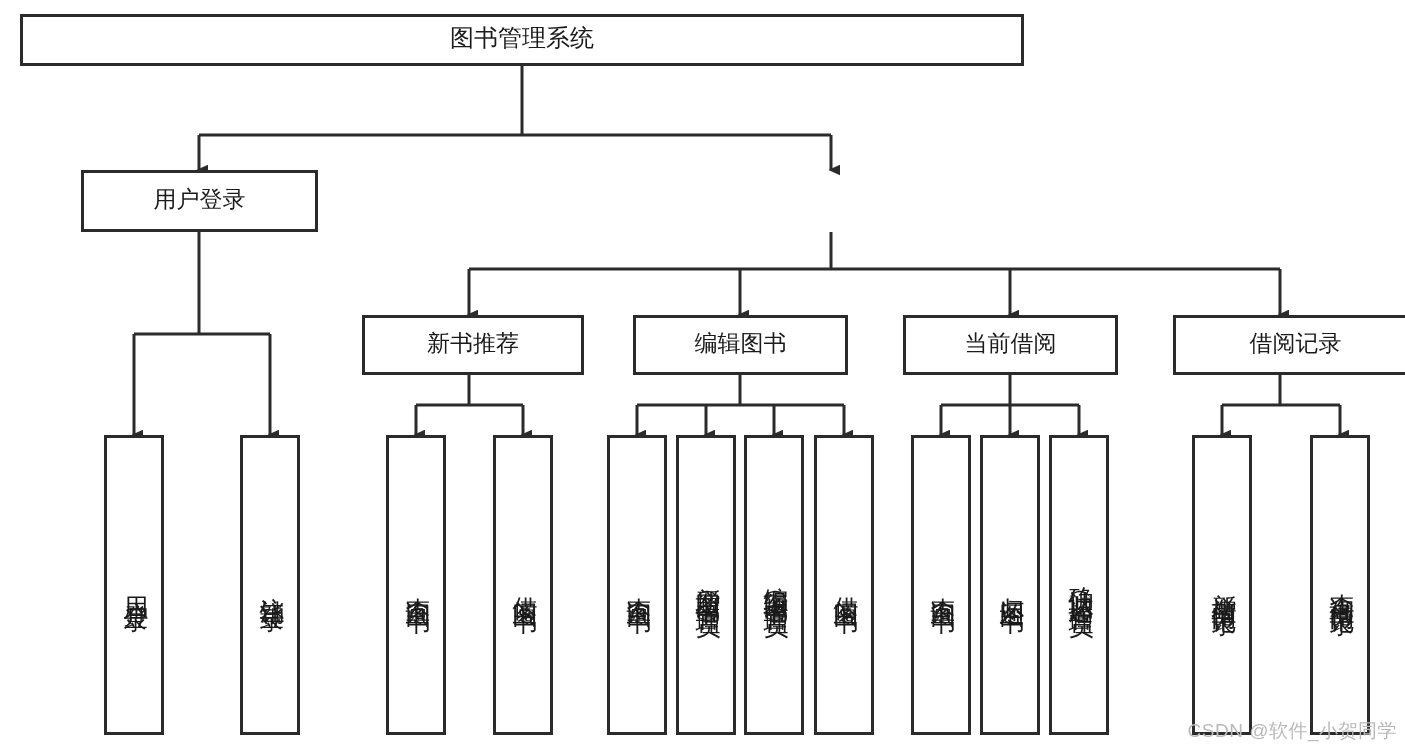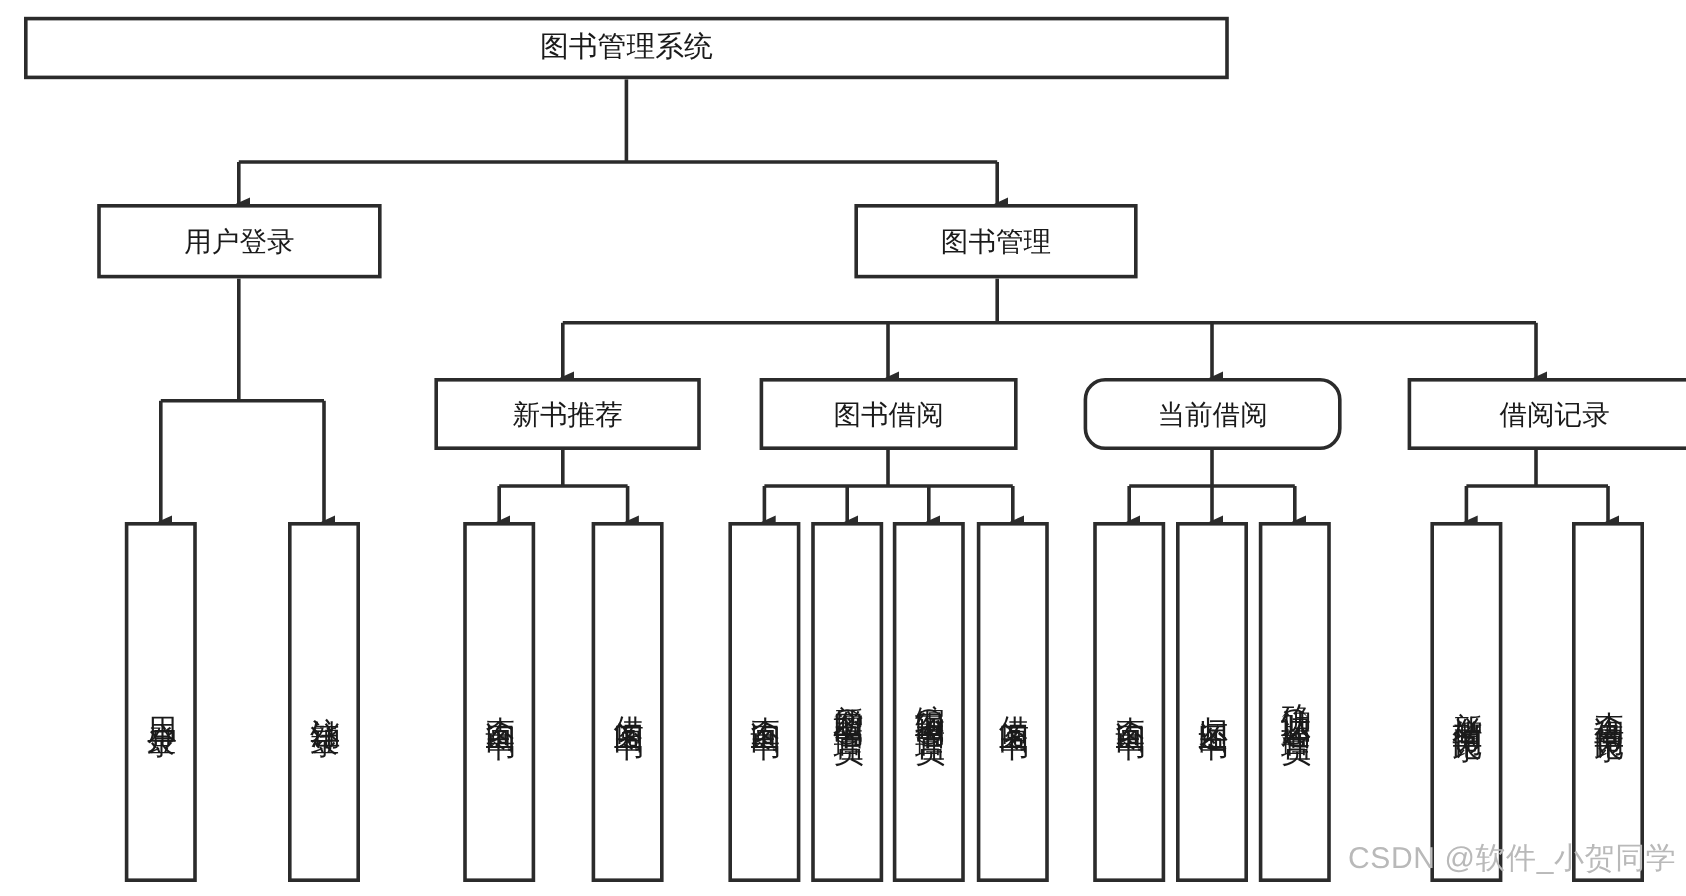--- a/index.html
+++ b/index.html
@@ -15,20 +15,21 @@
   .node{
     position:absolute;
     box-sizing:border-box;
     background:#ffffff;
     border:3px solid #2b2b2b;
     display:flex;
     align-items:center;
     justify-content:center;
     color:#1a1a1a;
     z-index:2;
+    font-family:Liberation Mono, monospace;
   }
   .node .lbl{
     display:block;
     text-align:center;
     line-height:1.15;
     white-space:nowrap;
   }
   .node.h .lbl{font-size:23px;}
   .node.root .lbl{font-size:24px;}
 
@@ -45,22 +46,22 @@
     font-size:25px;
     letter-spacing:4px;
     line-height:1;
     white-space:nowrap;
     max-height:282px;
   }
   .node.v.tall .lbl{max-height:286px;}
 
   #watermark{
     position:absolute;
-    right:8px;bottom:16px;
-    font-size:25px;
+    right:8px;bottom:3px;
+    font-size:19px;
     color:#b9b9b9;
     letter-spacing:0.5px;
     z-index:5;
     white-space:nowrap;
     margin-left:33px;
   }
 </style>
 </head>
 <body>
 
@@ -116,31 +117,28 @@
     </g>
   </svg>
 
   <div class="node root h" style="left:20px;top:14px;width:1004px;height:52px;">
     <span class="lbl">图书管理系统</span>
   </div>
 
   <div class="node h" style="left:81px;top:170px;width:237px;height:62px;">
     <span class="lbl">用户登录</span>
   </div>
-  <div class="node h" style="left:712px;top:170px;width:236px;height:62px;">
-    <span class="lbl">图书管理</span>
-  </div>
 
   <div class="node h" style="left:362px;top:315px;width:222px;height:60px;">
     <span class="lbl">新书推荐</span>
   </div>
   <div class="node h" style="left:633px;top:315px;width:215px;height:60px;">
-    <span class="lbl">图书借阅</span>
+    <span class="lbl">编辑图书</span>
   </div>
-  <div class="node h" style="left:903px;top:315px;width:215px;height:60px;border-radius:18px;">
+  <div class="node h" style="left:903px;top:315px;width:215px;height:60px;">
     <span class="lbl">当前借阅</span>
   </div>
   <div class="node h" style="left:1173px;top:315px;width:245px;height:60px;">
     <span class="lbl">借阅记录</span>
   </div>
 
   <div class="node v" style="left:104px;top:435px;width:60px;height:300px;">
     <span class="lbl">用户登录</span>
   </div>
   <div class="node v" style="left:240px;top:435px;width:60px;height:300px;">

